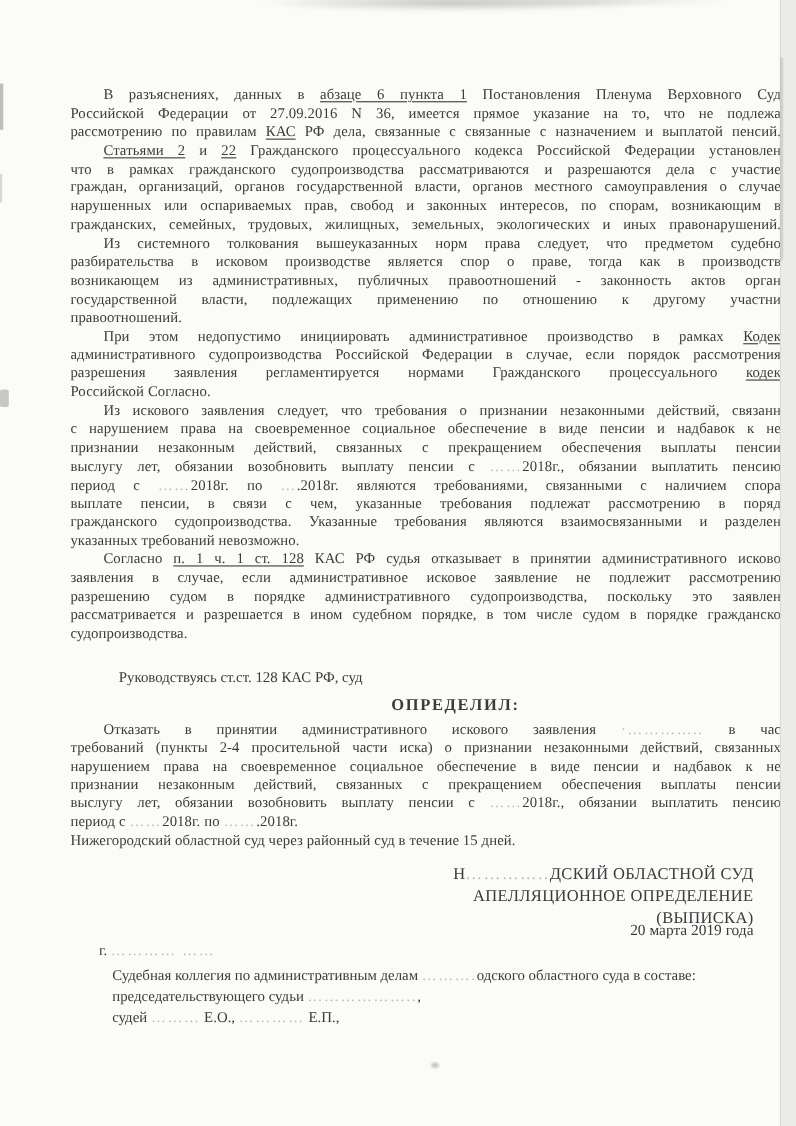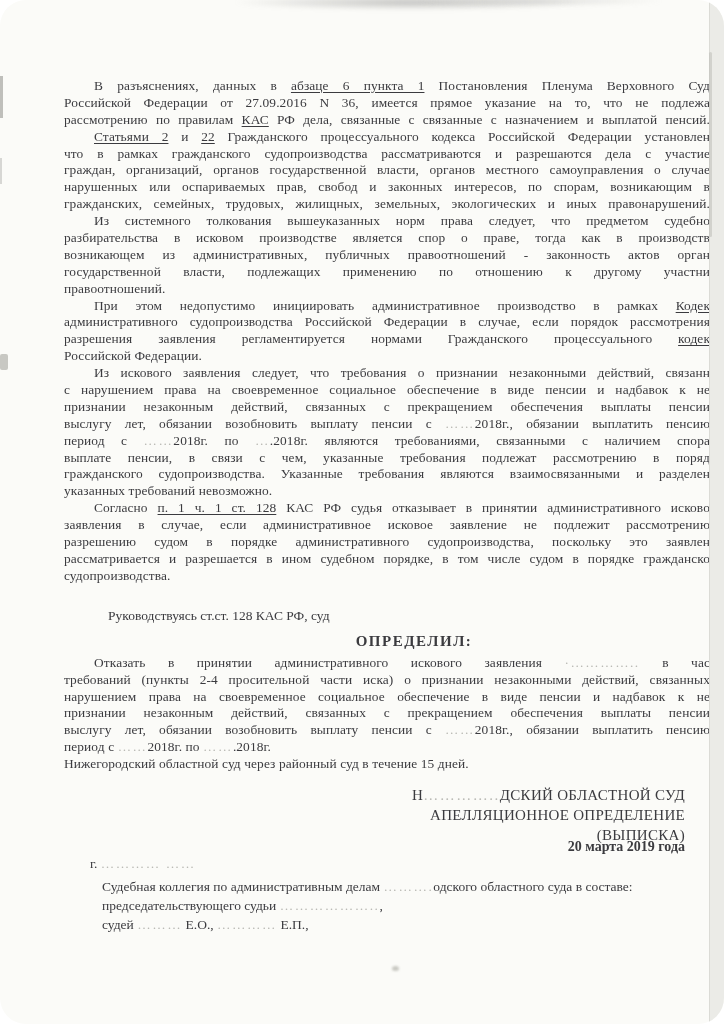--- a/index.html
+++ b/index.html
@@ -52,21 +52,20 @@
     font-size: 15px;
     line-height: 20px;
     letter-spacing: 0.3px;
   }
   .date-line {
     margin-top: -6px;
     text-align: right;
     padding-right: 25px;
     font-size: 14px;
     line-height: 16px;
-    font-weight: bold;
   }
   .city-line {
     padding-left: 26px;
     font-size: 13.5px;
     line-height: 17px;
   }
   .panel { margin-top: 6px; }
   .pline {
     font-size: 13.5px;
     line-height: 17px;
@@ -120,21 +119,21 @@
   }
   .mark-dot-bottom {
     position: absolute; left: 392px; top: 966px;
     width: 7px; height: 5px;
     background: #c8c8c2; border-radius: 50%; filter: blur(1px);
   }
 </style>
 </head>
 <body>
 
-<div class="page" style="background: rgb(251, 251, 248); color: rgb(59, 59, 63); border-radius: 26px;">
+<div class="page" style="background: rgb(251, 251, 248); color: rgb(59, 59, 63);">
   <div class="smudge-top"></div>
   <div class="smudge-top2"></div>
   <div class="mark-left-1"></div>
   <div class="mark-left-2"></div>
   <div class="mark-left-3"></div>
   <div class="mark-dot-bottom"></div>
 
   <div class="sheet">
     <div id="body-block">
         <div class="bline ind just"><span>В разъяснениях, данных в </span><span class="u">абзаце 6 пункта 1</span><span> Постановления Пленума Верховного Суд</span></div>
@@ -146,21 +145,21 @@
         <div class="bline just"><span>нарушенных или оспариваемых прав, свобод и законных интересов, по спорам, возникающим в</span></div>
         <div class="bline just"><span>гражданских, семейных, трудовых, жилищных, земельных, экологических и иных правонарушений.</span></div>
         <div class="bline ind just"><span>Из системного толкования вышеуказанных норм права следует, что предметом судебно</span></div>
         <div class="bline just"><span>разбирательства в исковом производстве является спор о праве, тогда как в производств</span></div>
         <div class="bline just"><span>возникающем из административных, публичных правоотношений - законность актов орган</span></div>
         <div class="bline just"><span>государственной власти, подлежащих применению по отношению к другому участни</span></div>
         <div class="bline"><span>правоотношений.</span></div>
         <div class="bline ind just"><span>При этом недопустимо инициировать административное производство в рамках </span><span class="u">Кодек</span></div>
         <div class="bline just"><span>административного судопроизводства Российской Федерации в случае, если порядок рассмотрения</span></div>
         <div class="bline just"><span>разрешения заявления регламентируется нормами Гражданского процессуального </span><span class="u">кодек</span></div>
-        <div class="bline"><span>Российской Федерации.</span></div>
+        <div class="bline"><span>Российской Согласно.</span></div>
         <div class="bline ind just"><span>Из искового заявления следует, что требования о признании незаконными действий, связанн</span></div>
         <div class="bline just"><span>с нарушением права на своевременное социальное обеспечение в виде пенсии и надбавок к не</span></div>
         <div class="bline just"><span>признании незаконным действий, связанных с прекращением обеспечения выплаты пенсии</span></div>
         <div class="bline just"><span>выслугу лет, обязании возобновить выплату пенсии с </span><span class="lt">……</span><span>2018г., обязании выплатить пенсию</span></div>
         <div class="bline just"><span>период с </span><span class="lt">……</span><span>2018г. по </span><span class="lt">…</span><span>.2018г. являются требованиями, связанными с наличием спора</span></div>
         <div class="bline just"><span>выплате пенсии, в связи с чем, указанные требования подлежат рассмотрению в поряд</span></div>
         <div class="bline just"><span>гражданского судопроизводства. Указанные требования являются взаимосвязанными и разделен</span></div>
         <div class="bline"><span>указанных требований невозможно.</span></div>
         <div class="bline ind just"><span>Согласно </span><span class="u">п. 1 ч. 1 ст. 128</span><span> КАС РФ судья отказывает в принятии административного исково</span></div>
         <div class="bline just"><span>заявления в случае, если административное исковое заявление не подлежит рассмотрению</span></div>

